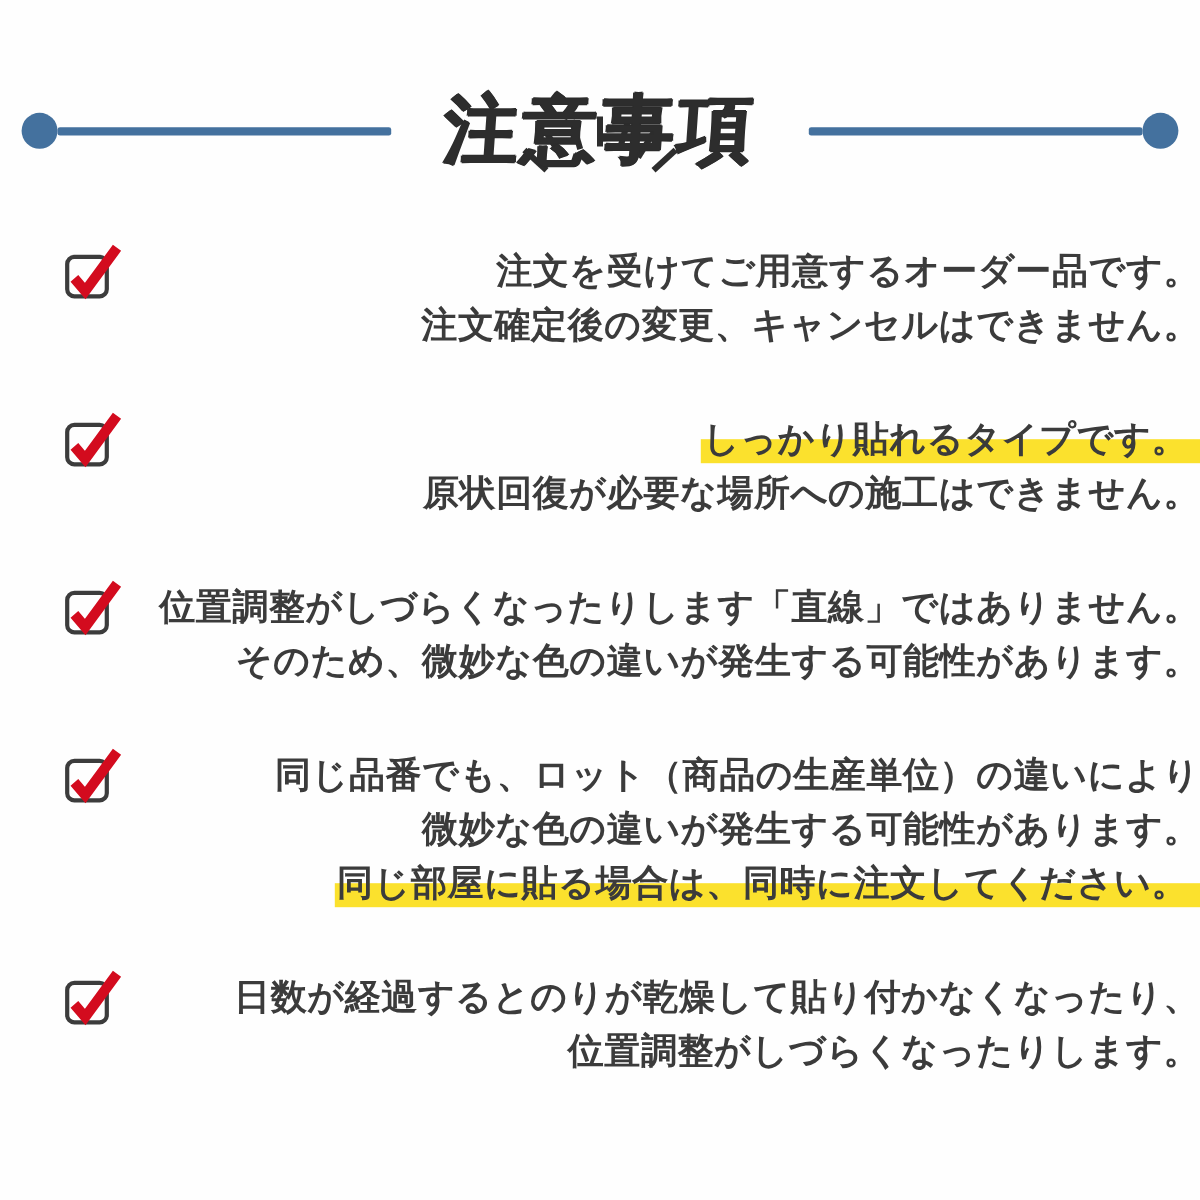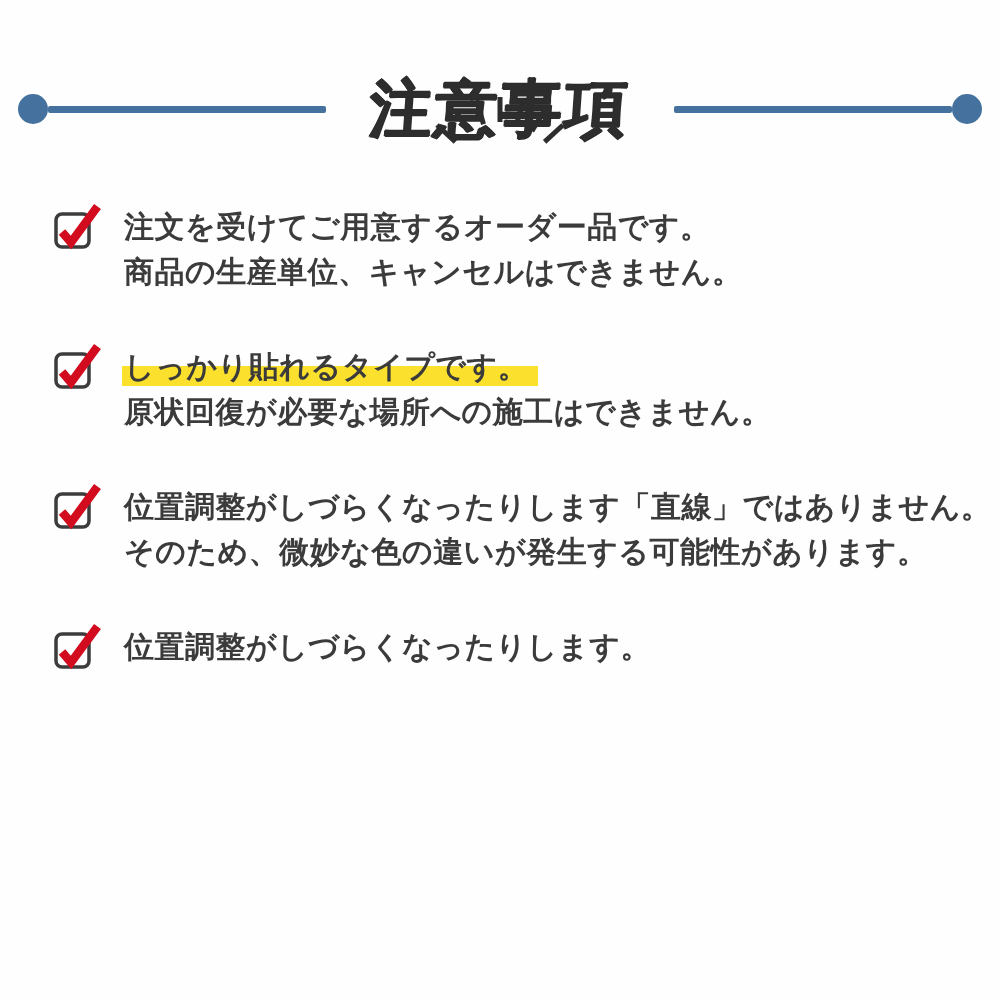--- a/index.html
+++ b/index.html
@@ -53,20 +53,21 @@
     white-space:nowrap;
   }
   
   .checklist{
     margin:64px 0 0 52px;
   }
   .item{
     display:flex;
     align-items:flex-start;
     margin-bottom:50px;
+    text-align:right;
   }
   .checkbox{
     flex:0 0 auto;
     width:50px;height:50px;
     margin-top:-3px;
     margin-right:22px;
   }
   .lines{flex:1 1 auto;}
   .line{
     font-size:30px;
@@ -117,21 +118,21 @@
   <div class="checklist">
   <div class="item">
     <span class="checkbox">
       <svg width="50" height="50" viewBox="0 0 50 50" fill="none">
         <rect x="4" y="13" width="33" height="33" rx="6" stroke="#3c3c3c" stroke-width="3.5" fill="none"></rect>
         <polyline points="10,31 19,41.5 45.5,5.5" stroke="#d30b1e" stroke-width="8.5" fill="none" stroke-linecap="butt" stroke-linejoin="miter"></polyline>
       </svg>
     </span>
     <div class="lines">
           <div class="line"><span>注文を受けてご用意するオーダー品です。</span></div>
-          <div class="line"><span>商品の生産単位、キャンセルはできません。</span></div>
+          <div class="line"><span>注文確定後の変更、キャンセルはできません。</span></div>
         </div>
   </div>
 
   <div class="item">
     <span class="checkbox">
       <svg width="50" height="50" viewBox="0 0 50 50" fill="none">
         <rect x="4" y="13" width="33" height="33" rx="6" stroke="#3c3c3c" stroke-width="3.5" fill="none"></rect>
         <polyline points="10,31 19,41.5 45.5,5.5" stroke="#d30b1e" stroke-width="8.5" fill="none" stroke-linecap="butt" stroke-linejoin="miter"></polyline>
       </svg>
     </span>
@@ -147,27 +148,41 @@
         <rect x="4" y="13" width="33" height="33" rx="6" stroke="#3c3c3c" stroke-width="3.5" fill="none"></rect>
         <polyline points="10,31 19,41.5 45.5,5.5" stroke="#d30b1e" stroke-width="8.5" fill="none" stroke-linecap="butt" stroke-linejoin="miter"></polyline>
       </svg>
     </span>
     <div class="lines">
           <div class="line"><span>位置調整がしづらくなったりします「直線」ではありません。</span></div>
           <div class="line"><span>そのため、微妙な色の違いが発生する可能性があります。</span></div>
         </div>
   </div>
 
+  <div class="item">
+    <span class="checkbox">
+      <svg width="50" height="50" viewBox="0 0 50 50" fill="none">
+        <rect x="4" y="13" width="33" height="33" rx="6" stroke="#3c3c3c" stroke-width="3.5" fill="none"></rect>
+        <polyline points="10,31 19,41.5 45.5,5.5" stroke="#d30b1e" stroke-width="8.5" fill="none" stroke-linecap="butt" stroke-linejoin="miter"></polyline>
+      </svg>
+    </span>
+    <div class="lines">
+          <div class="line"><span>同じ品番でも、ロット（商品の生産単位）の違いにより</span></div>
+          <div class="line"><span>微妙な色の違いが発生する可能性があります。</span></div>
+          <div class="line"><span class="hl">同じ部屋に貼る場合は、同時に注文してください。</span></div>
+        </div>
+  </div>
 
   <div class="item">
     <span class="checkbox">
       <svg width="50" height="50" viewBox="0 0 50 50" fill="none">
         <rect x="4" y="13" width="33" height="33" rx="6" stroke="#3c3c3c" stroke-width="3.5" fill="none"></rect>
         <polyline points="10,31 19,41.5 45.5,5.5" stroke="#d30b1e" stroke-width="8.5" fill="none" stroke-linecap="butt" stroke-linejoin="miter"></polyline>
       </svg>
     </span>
     <div class="lines">
+          <div class="line"><span>日数が経過するとのりが乾燥して貼り付かなくなったり、</span></div>
           <div class="line"><span>位置調整がしづらくなったりします。</span></div>
         </div>
   </div>
 </div>
 
 </div>
 
 </body></html>

